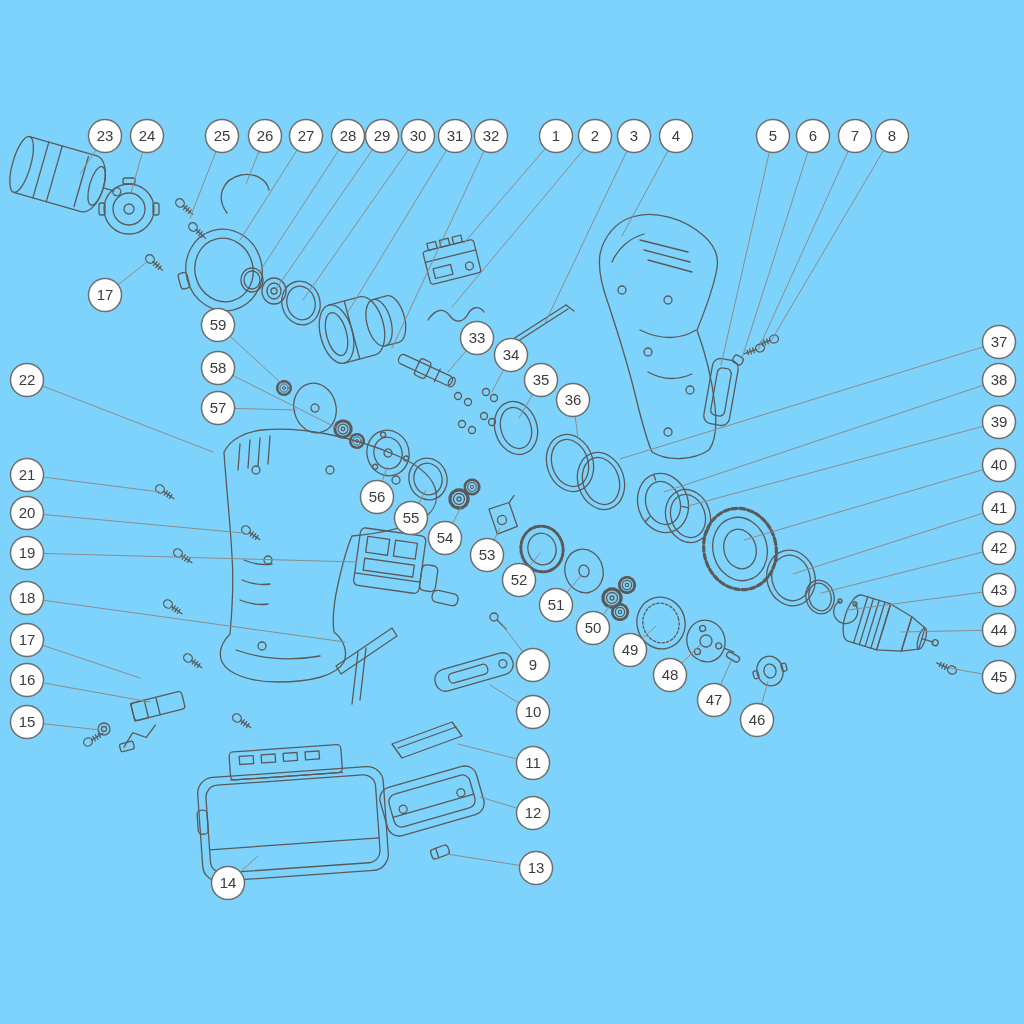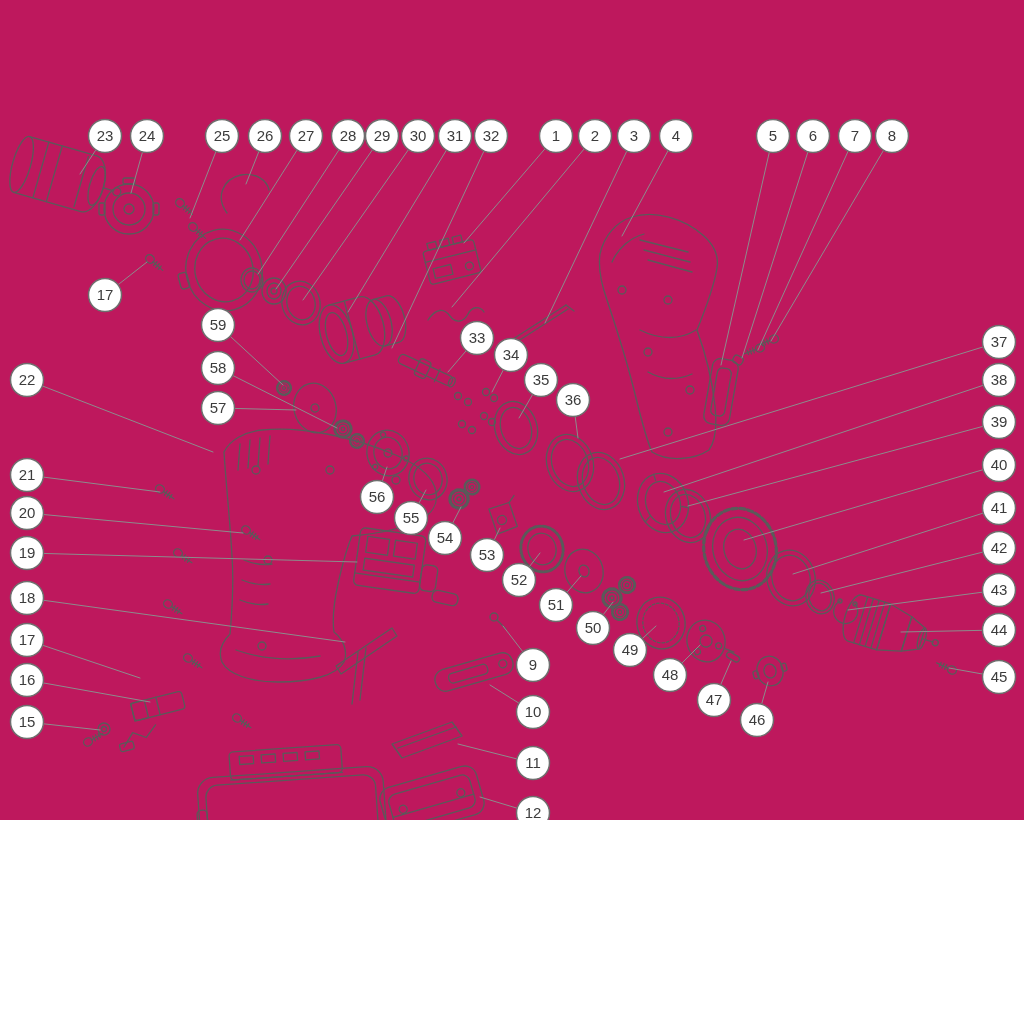--- a/index.html
+++ b/index.html
@@ -1,16 +1,16 @@
 <!DOCTYPE html>
 <html><head>
 <meta charset="utf-8">
 <style>
   html,body{margin:0;padding:0;background:#ffffff}
-  .stage{position:relative;width:1024px;height:820px;background:#be185d;overflow:hidden}
+  .stage{position:relative;width:1024px;height:1024px;background:#7dd3fc;overflow:hidden}
   .stage svg{position:absolute;left:0;top:0}
   svg text{font-family:"Liberation Sans",sans-serif}
 </style>
 </head>
 <body>
 
 <div class="stage">
 <svg width="1024" height="1024" viewBox="0 0 1024 1024" stroke="#5a5a5a" fill="none" stroke-width="1.3" stroke-linecap="round" stroke-linejoin="round">
 
   <defs>

